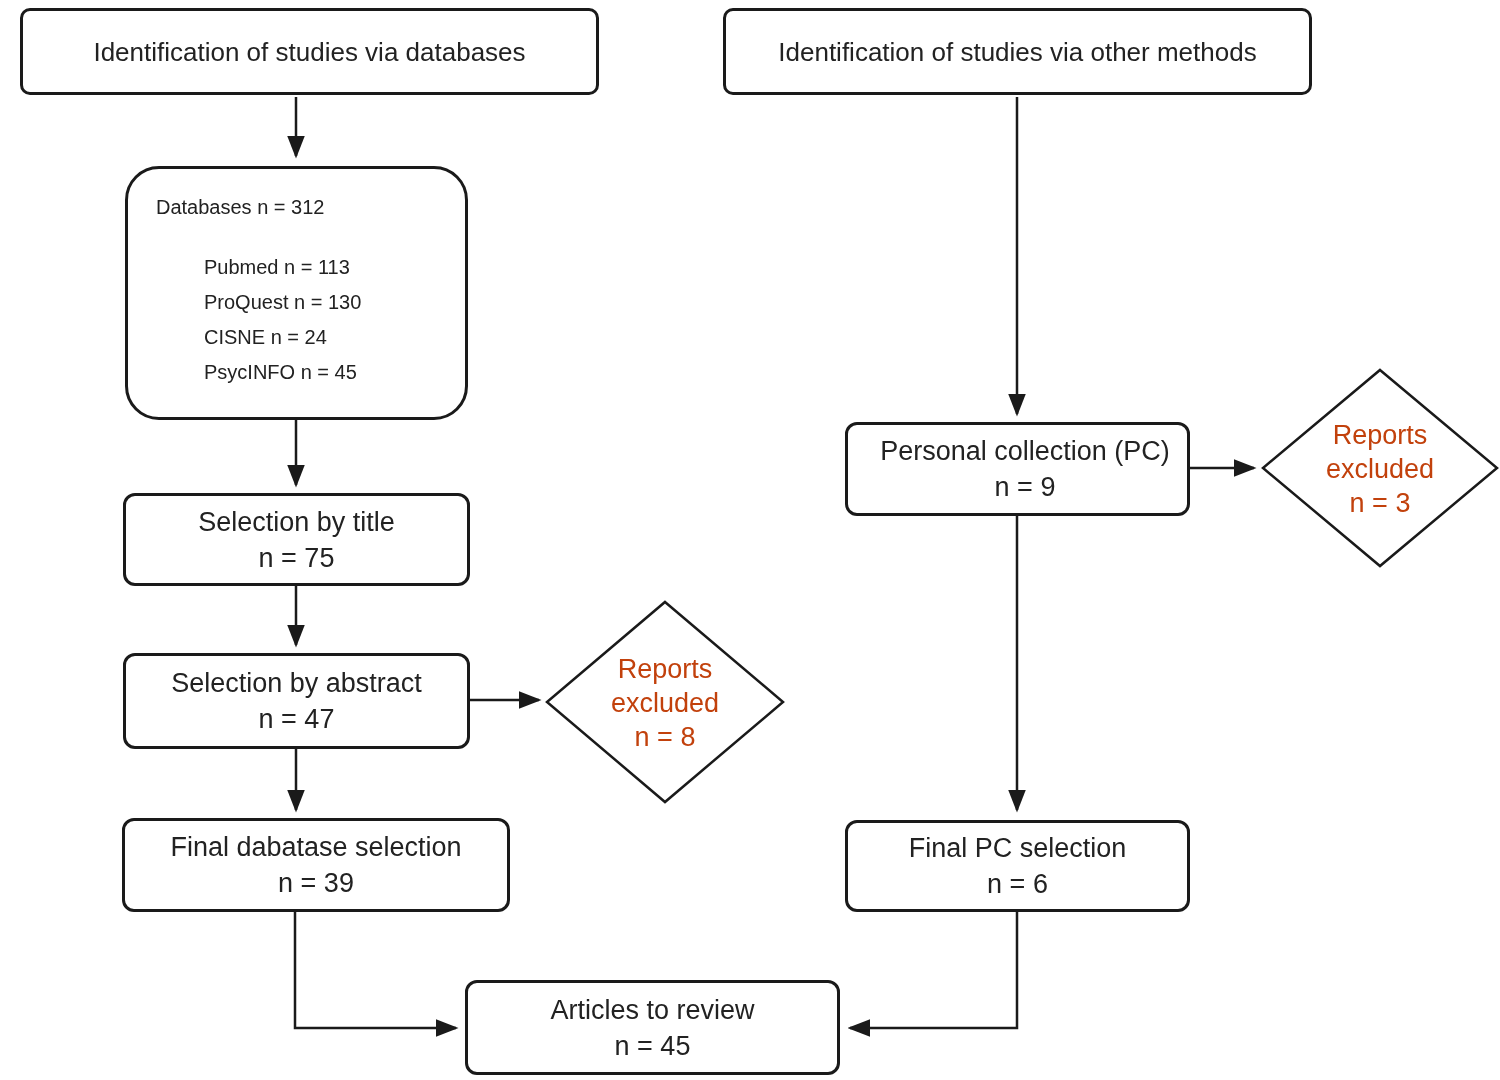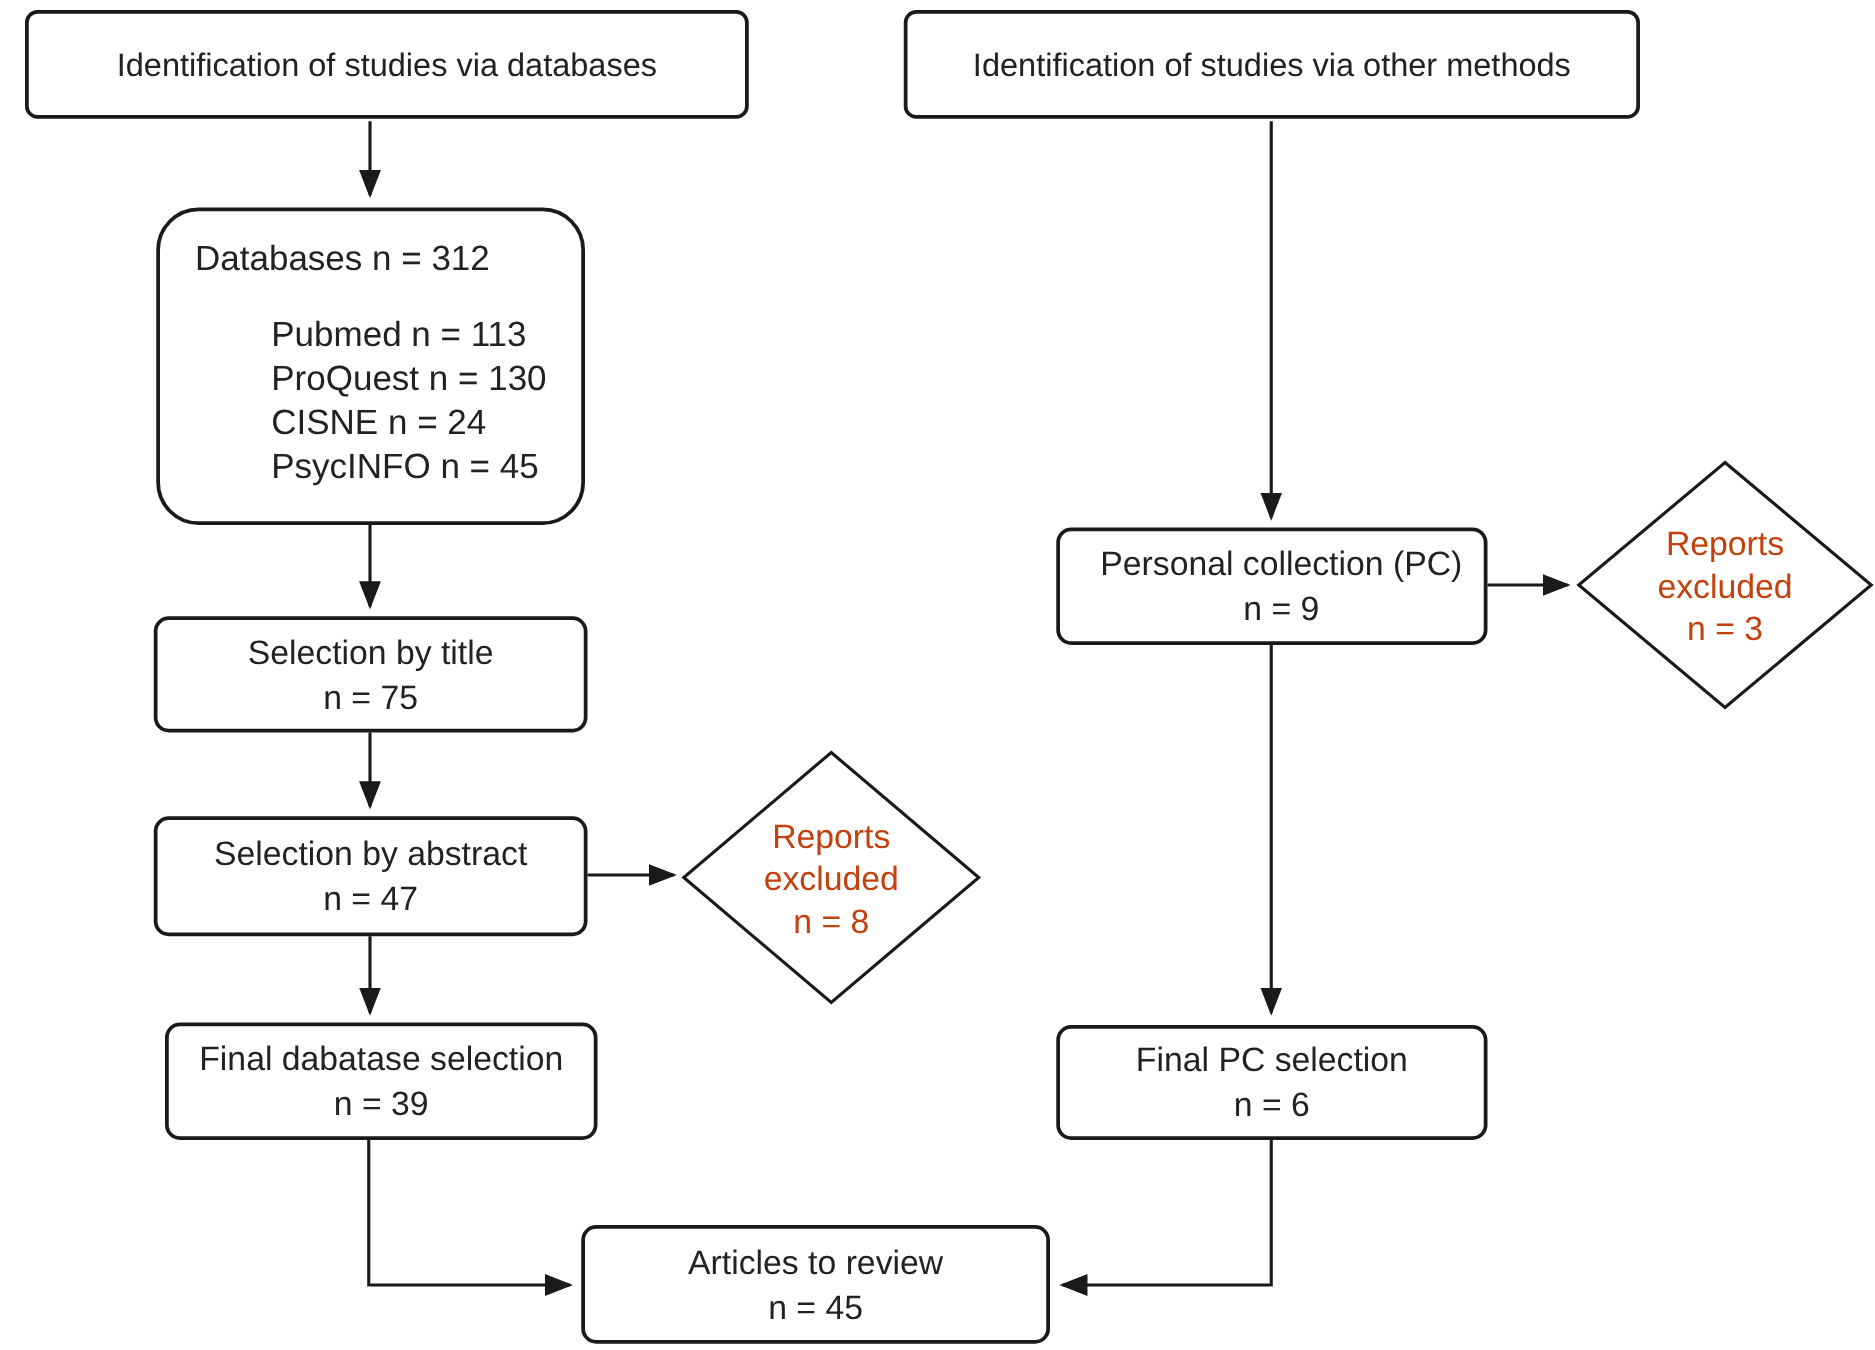--- a/index.html
+++ b/index.html
@@ -41,26 +41,26 @@
   .box.header {
     border-radius: 10px;
     font-size: 26px;
   }
   .box.multiline {
     align-items: flex-start;
     justify-content: flex-start;
     text-align: left;
     border-radius: 34px;
     padding: 20px 14px 0 28px;
-    font-size: 28px;
+    font-size: 20px;
     line-height: 36px;
   }
   .db-items {
     margin-top: 25px;
-    margin-left: 61px;
+    margin-left: 48px;
     line-height: 35px;
   }
   .db-items div { white-space: nowrap; }
   .diamond-label {
     position: absolute;
     width: 220px;
     text-align: center;
     font-size: 27px;
     line-height: 34px;
     color: #c2410c;
@@ -112,21 +112,21 @@
   <div class="box" style="left:123px; top:493px; width:347px; height:93px;">
     <span class="line1">Selection by title</span>
     <span class="line2">n = 75</span>
   </div>
 
   <div class="box" style="left:123px; top:653px; width:347px; height:96px;justify-content:center;">
     <span class="line1">Selection by abstract</span>
     <span class="line2">n = 47</span>
   </div>
 
-  <div class="box" style="left:132px; top:818px; width:346px; height:94px;">
+  <div class="box" style="left:122px; top:818px; width:388px; height:94px;">
     <span class="line1">Final dabatase selection</span>
     <span class="line2">n = 39</span>
   </div>
 
   <div class="diamond-label" style="left:555px; top:652px;">
     <span class="line1">Reports</span>
     <span class="line1">excluded</span>
     <span class="line1">n = 8</span>
   </div>
 

